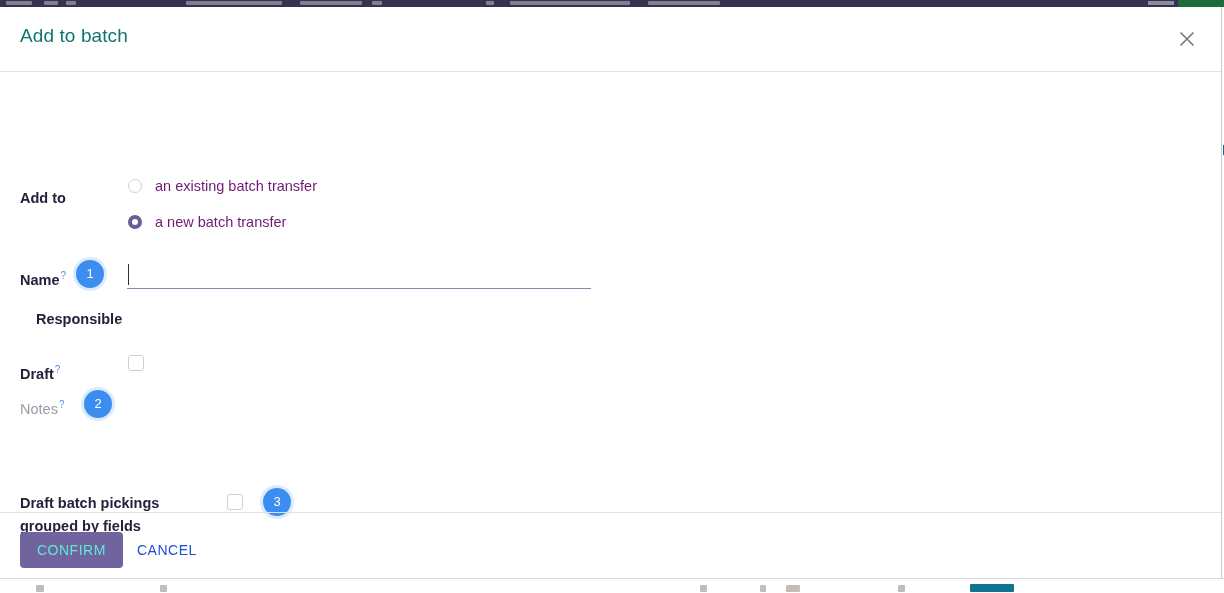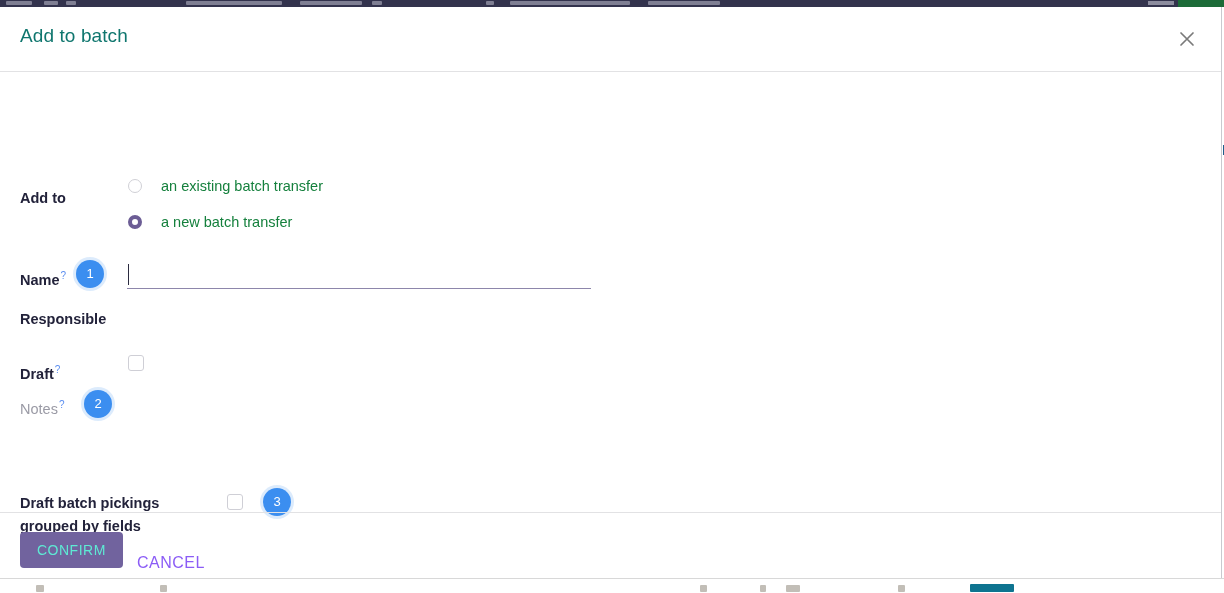--- a/index.html
+++ b/index.html
@@ -182,23 +182,23 @@
     border: 1.5px solid #d0d0d6;
     box-sizing: border-box;
     background: #ffffff;
   }
   .radio-dot.checked {
     border: 4px solid #6c5d95;
     background: #ffffff;
     box-shadow: inset 0 0 0 2px #ffffff;
   }
   .radio-text {
-    margin-left: 19px;
+    margin-left: 13px;
     font-size: 14.5px;
-    color: #15803d;
+    color: #701a75;
   }
 
   
   .checkbox-box {
     position: absolute;
     width: 16px;
     height: 16px;
     border: 1px solid #cfcfd6;
     border-radius: 3px;
     background: #ffffff;
@@ -254,28 +254,28 @@
     border: none;
     border-radius: 4px;
     font-family: "Liberation Sans", sans-serif;
     font-size: 14px;
     letter-spacing: 0.5px;
     cursor: pointer;
   }
   #cancel-button {
     position: absolute;
     left: 131px;
-    top: 32px;
+    top: 19px;
     height: 36px;
     padding: 0 6px;
     background: transparent;
-    color: #8b5cf6;
+    color: #1d4ed8;
     border: none;
     font-family: "Liberation Sans", sans-serif;
-    font-size: 16px;
+    font-size: 14px;
     letter-spacing: 0.5px;
     cursor: pointer;
   }
 </style>
 </head>
 <body>
 
 <div id="bg-navbar">
   <div class="nav-ghost" style="left:6px;width:26px;"></div>
   <div class="nav-ghost" style="left:44px;width:14px;"></div>
@@ -332,21 +332,21 @@
     <div class="field-label" style="left:20px; top:192px;">
       <span>Name</span><span class="help-mark">?</span>
     </div>
     <div class="tour-badge" style="left:76px; top:188px;">1</div>
 
     <div id="name-input-wrap">
       <input id="name-input" type="text" placeholder="" style="">
     </div>
     <div id="caret"></div>
 
-    <div class="field-label" style="left:20px; top:236px;">Responsible</div>
+    <div class="field-label" style="left:36px; top:236px;">Responsible</div>
 
     <div class="field-label" style="left:20px; top:286px;">
       <span>Draft</span><span class="help-mark">?</span>
     </div>
     <div class="checkbox-box" style="left:128px; top:283px;"></div>
 
     <div class="field-label muted" style="left:20px; top:321px;">
       <span>Notes</span><span class="help-mark">?</span>
     </div>
     <div class="tour-badge" style="left:84px; top:318px;">2</div>

